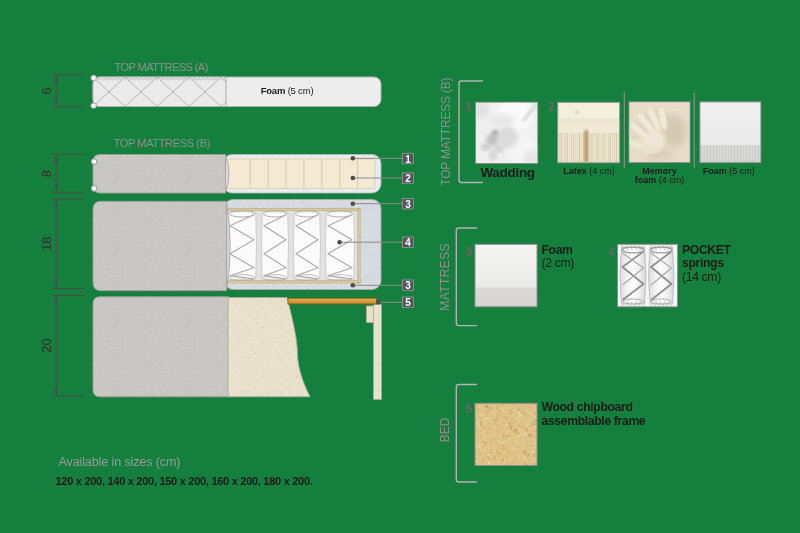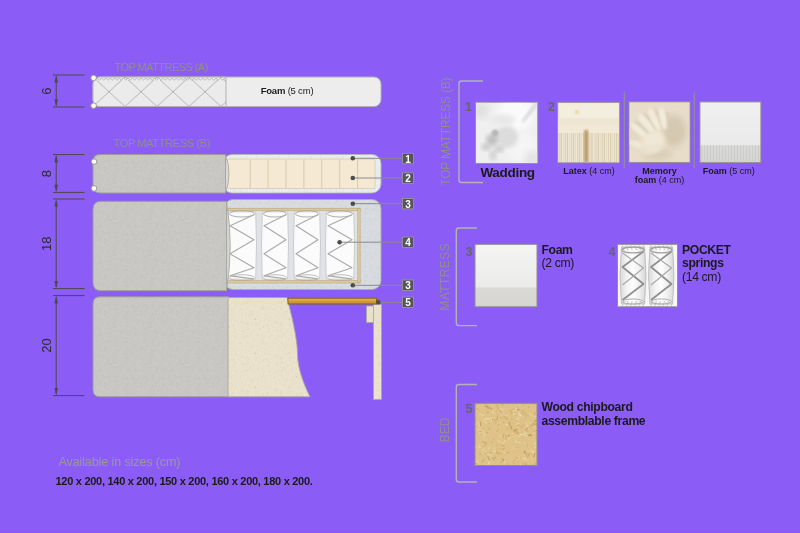--- a/index.html
+++ b/index.html
@@ -1,16 +1,16 @@
 <!DOCTYPE html>
 <html><head>
 <meta charset="utf-8">
 <style>
   html,body{margin:0;padding:0;background:#ffffff;}
-  #stage{position:relative;width:800px;height:533px;background:#8b5cf6;overflow:hidden;
+  #stage{position:relative;width:800px;height:533px;background:#15803d;overflow:hidden;
          font-family:"Liberation Sans", sans-serif;}
   svg{display:block;}
   text{font-family:"Liberation Sans", sans-serif;}
 </style>
 </head>
 <body>
 <div id="stage">
 <svg width="800" height="533" viewBox="0 0 800 533">
 <defs>
 <pattern id="patFab" width="36" height="36" patternUnits="userSpaceOnUse">

